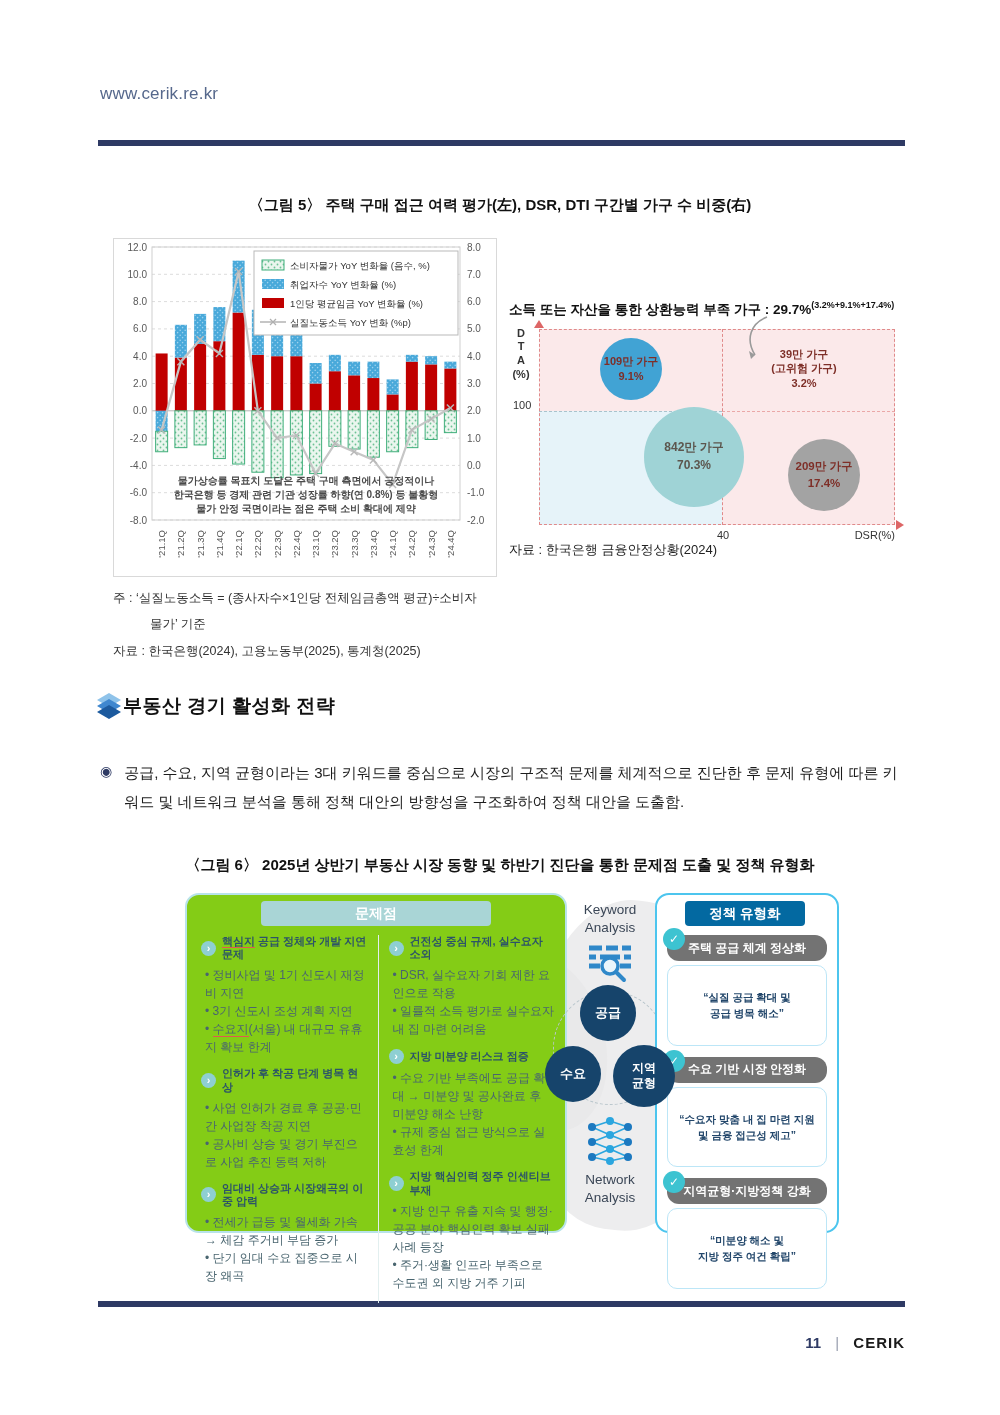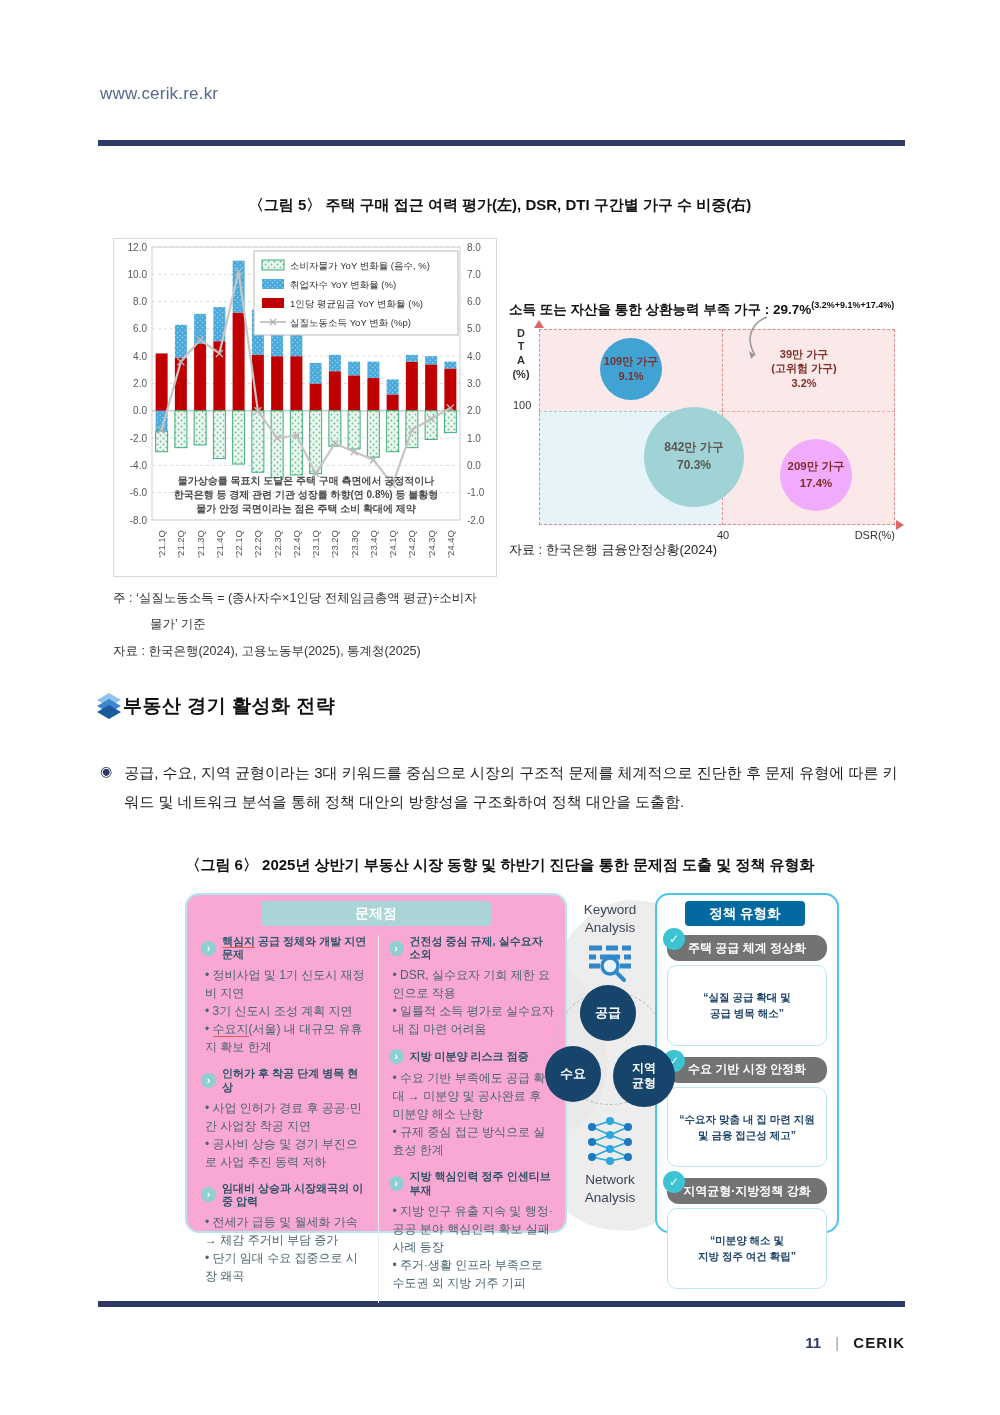--- a/index.html
+++ b/index.html
@@ -27,21 +27,21 @@
   .q-pink{background:#fbe9ea;} .q-blue{background:#e6f3f9;}
   #quad-border{position:absolute;inset:0;border:1.5px dashed #e08a8a;}
   #quad-vline{position:absolute;left:51.5%;top:0;bottom:0;border-left:1.5px dashed #e08a8a;}
   #quad-hline-l{position:absolute;left:0;width:51.5%;top:42%;border-top:1.5px dashed #a9c3cd;}
   #quad-hline-r{position:absolute;left:51.5%;right:0;top:42%;border-top:1.5px dashed #eaa8a8;}
   .bubble{position:absolute;border-radius:50%;display:flex;flex-direction:column;align-items:center;justify-content:center;text-align:center;} 
   #bub-tl{left:61px;top:9px;width:62px;height:62px;background:#41a3d4;}
   #bub-tl div{color:#7e2f28;font-size:11px;font-weight:bold;line-height:1.3;}
   #bub-bl{left:105px;top:78px;width:100px;height:100px;background:#9fd3d6;}
   #bub-bl div{color:#5c564e;font-size:12px;font-weight:bold;line-height:1.45;}
-  #bub-br{left:241px;top:110px;width:72px;height:72px;background:#f0abfc;}
+  #bub-br{left:249px;top:110px;width:72px;height:72px;background:#a3a3a3;}
   #bub-br div{color:#7e2f28;font-size:11.5px;font-weight:bold;line-height:1.4;}
   #tr-group{position:absolute;left:210px;top:18px;width:110px;text-align:center;color:#7e2f28;
             font-size:11px;font-weight:bold;line-height:1.35;}
   #tr-blob{position:absolute;left:42px;top:14px;width:26px;height:26px;border-radius:50%;background:#1d3f6e;z-index:-1;}
   #dta-label{position:absolute;left:-30px;top:-2px;font-size:11px;color:#333;font-weight:bold;line-height:1.25;text-align:center;width:24px;}
   #tick-100{position:absolute;left:-26px;top:36%;font-size:11px;color:#333;}
   #tick-40{position:absolute;left:50%;top:200px;font-size:11px;color:#333;}
   #dsr-label{position:absolute;right:0;top:200px;font-size:11px;color:#333;margin-left:20px;}
   .ax-arrow{position:absolute;width:0;height:0;}
   #ay{left:-5px;top:-9px;border-left:5px solid transparent;border-right:5px solid transparent;border-bottom:8px solid #d66;}
@@ -55,21 +55,21 @@
   #section-head h2{margin:0;font-size:19px;color:#111;letter-spacing:.5px;}
   
   #lead-bullet{left:100px;top:758px;width:810px;display:flex;gap:12px;}
   #lead-bullet .ring{color:#2e3a64;font-size:14px;line-height:1.9;}
   #lead-bullet p{margin:0;font-size:15px;line-height:1.95;color:#1c1c1c;}
   
   #diagram{left:185px;top:893px;width:650px;height:345px;}
   .blob{position:absolute;background:#ededee;z-index:0;}
   #blob1{left:345px;top:8px;width:205px;height:330px;border-radius:45% 55% 50% 48%;transform:rotate(7deg);}
   #blob2{left:300px;top:60px;width:120px;height:180px;border-radius:50%;background:#e9e9ea;transform:rotate(-14deg);}
-  #problems-panel{position:absolute;left:0;top:0;width:378px;height:336px;background:#f9a8d4;
+  #problems-panel{position:absolute;left:0;top:0;width:378px;height:336px;background:#84cc16;
     border:2px solid #b8e3e9;border-radius:14px;z-index:1;}
   #problems-header{position:absolute;left:74px;top:6px;width:230px;height:25px;background:#a9d5d6;
     border-radius:4px;color:#fff;font-size:14px;font-weight:bold;display:flex;align-items:center;justify-content:center;}
   #problem-cols{display:flex;padding:40px 10px 8px 14px;gap:10px;}
   .pcol{flex:1;min-width:0;}
   .pcol + .pcol{border-left:1px solid #e2efef;padding-left:10px;}
   .pgroup{margin-bottom:11px;}
   .pghead{display:flex;align-items:center;gap:6px;margin-bottom:5px;}
   .pgicon{flex:0 0 auto;width:15px;height:15px;border-radius:50%;background:#8ecfd2;color:#fff;
     font-size:11px;line-height:15px;text-align:center;font-weight:bold;}

